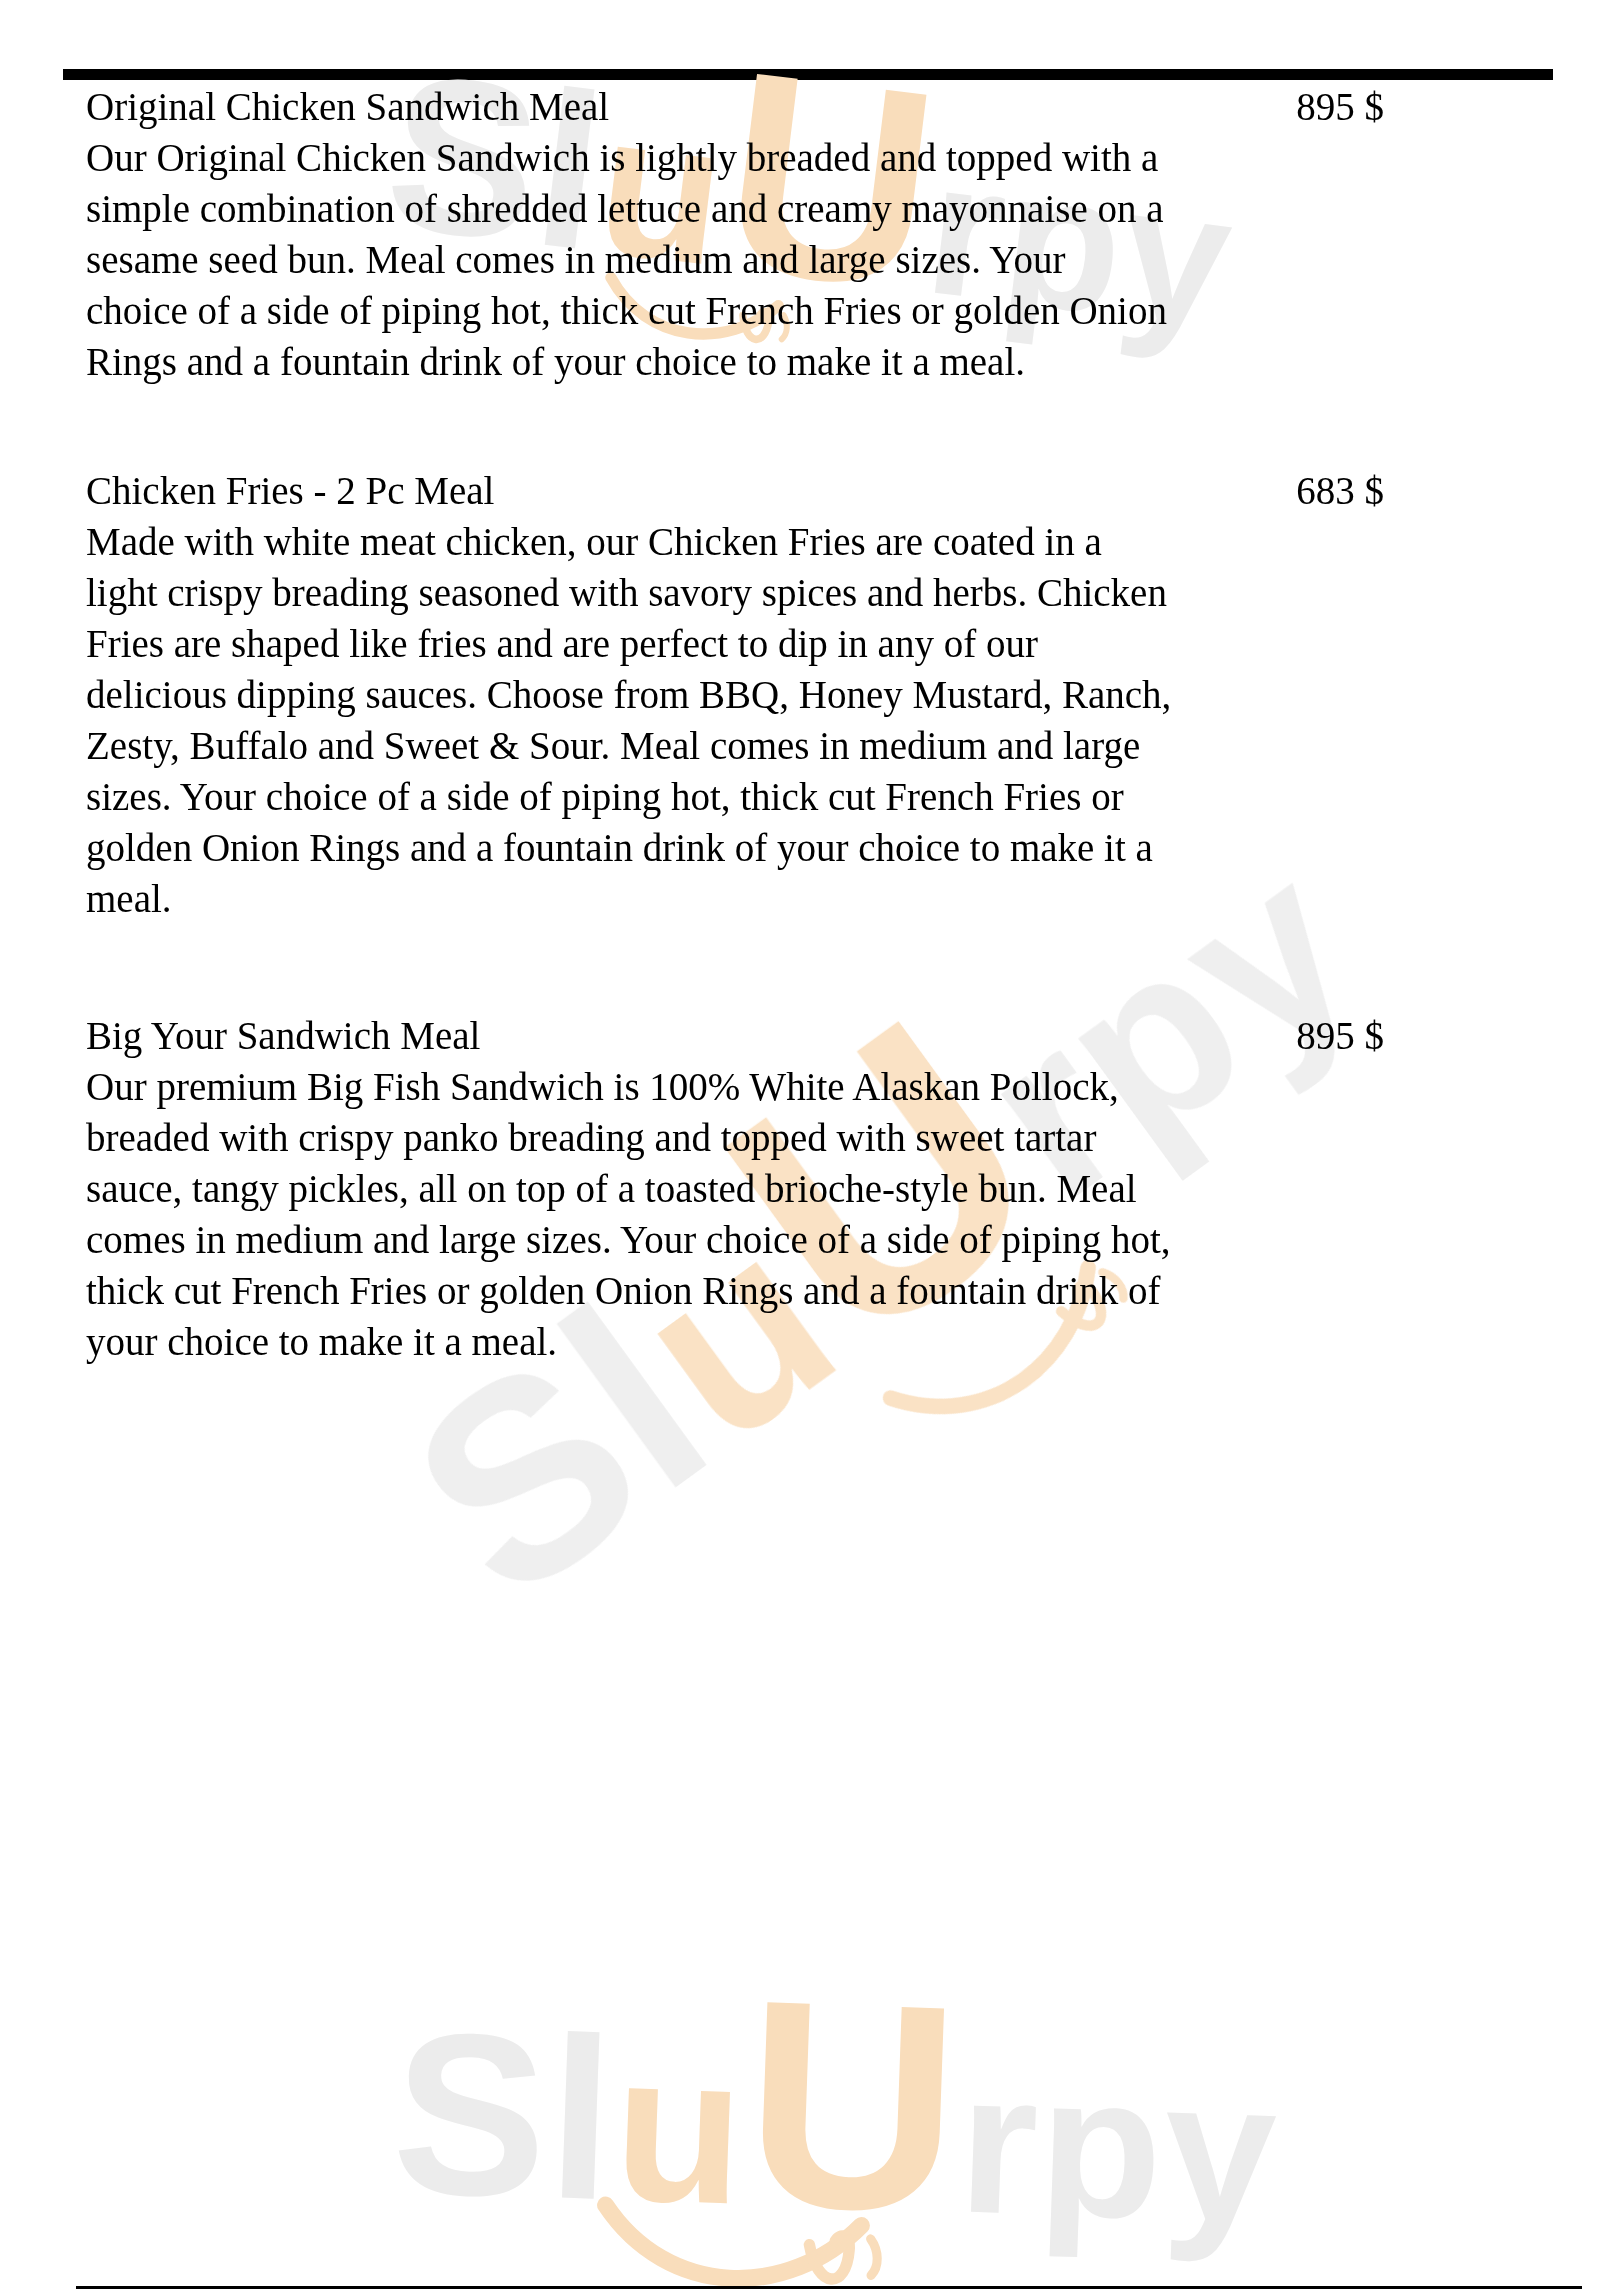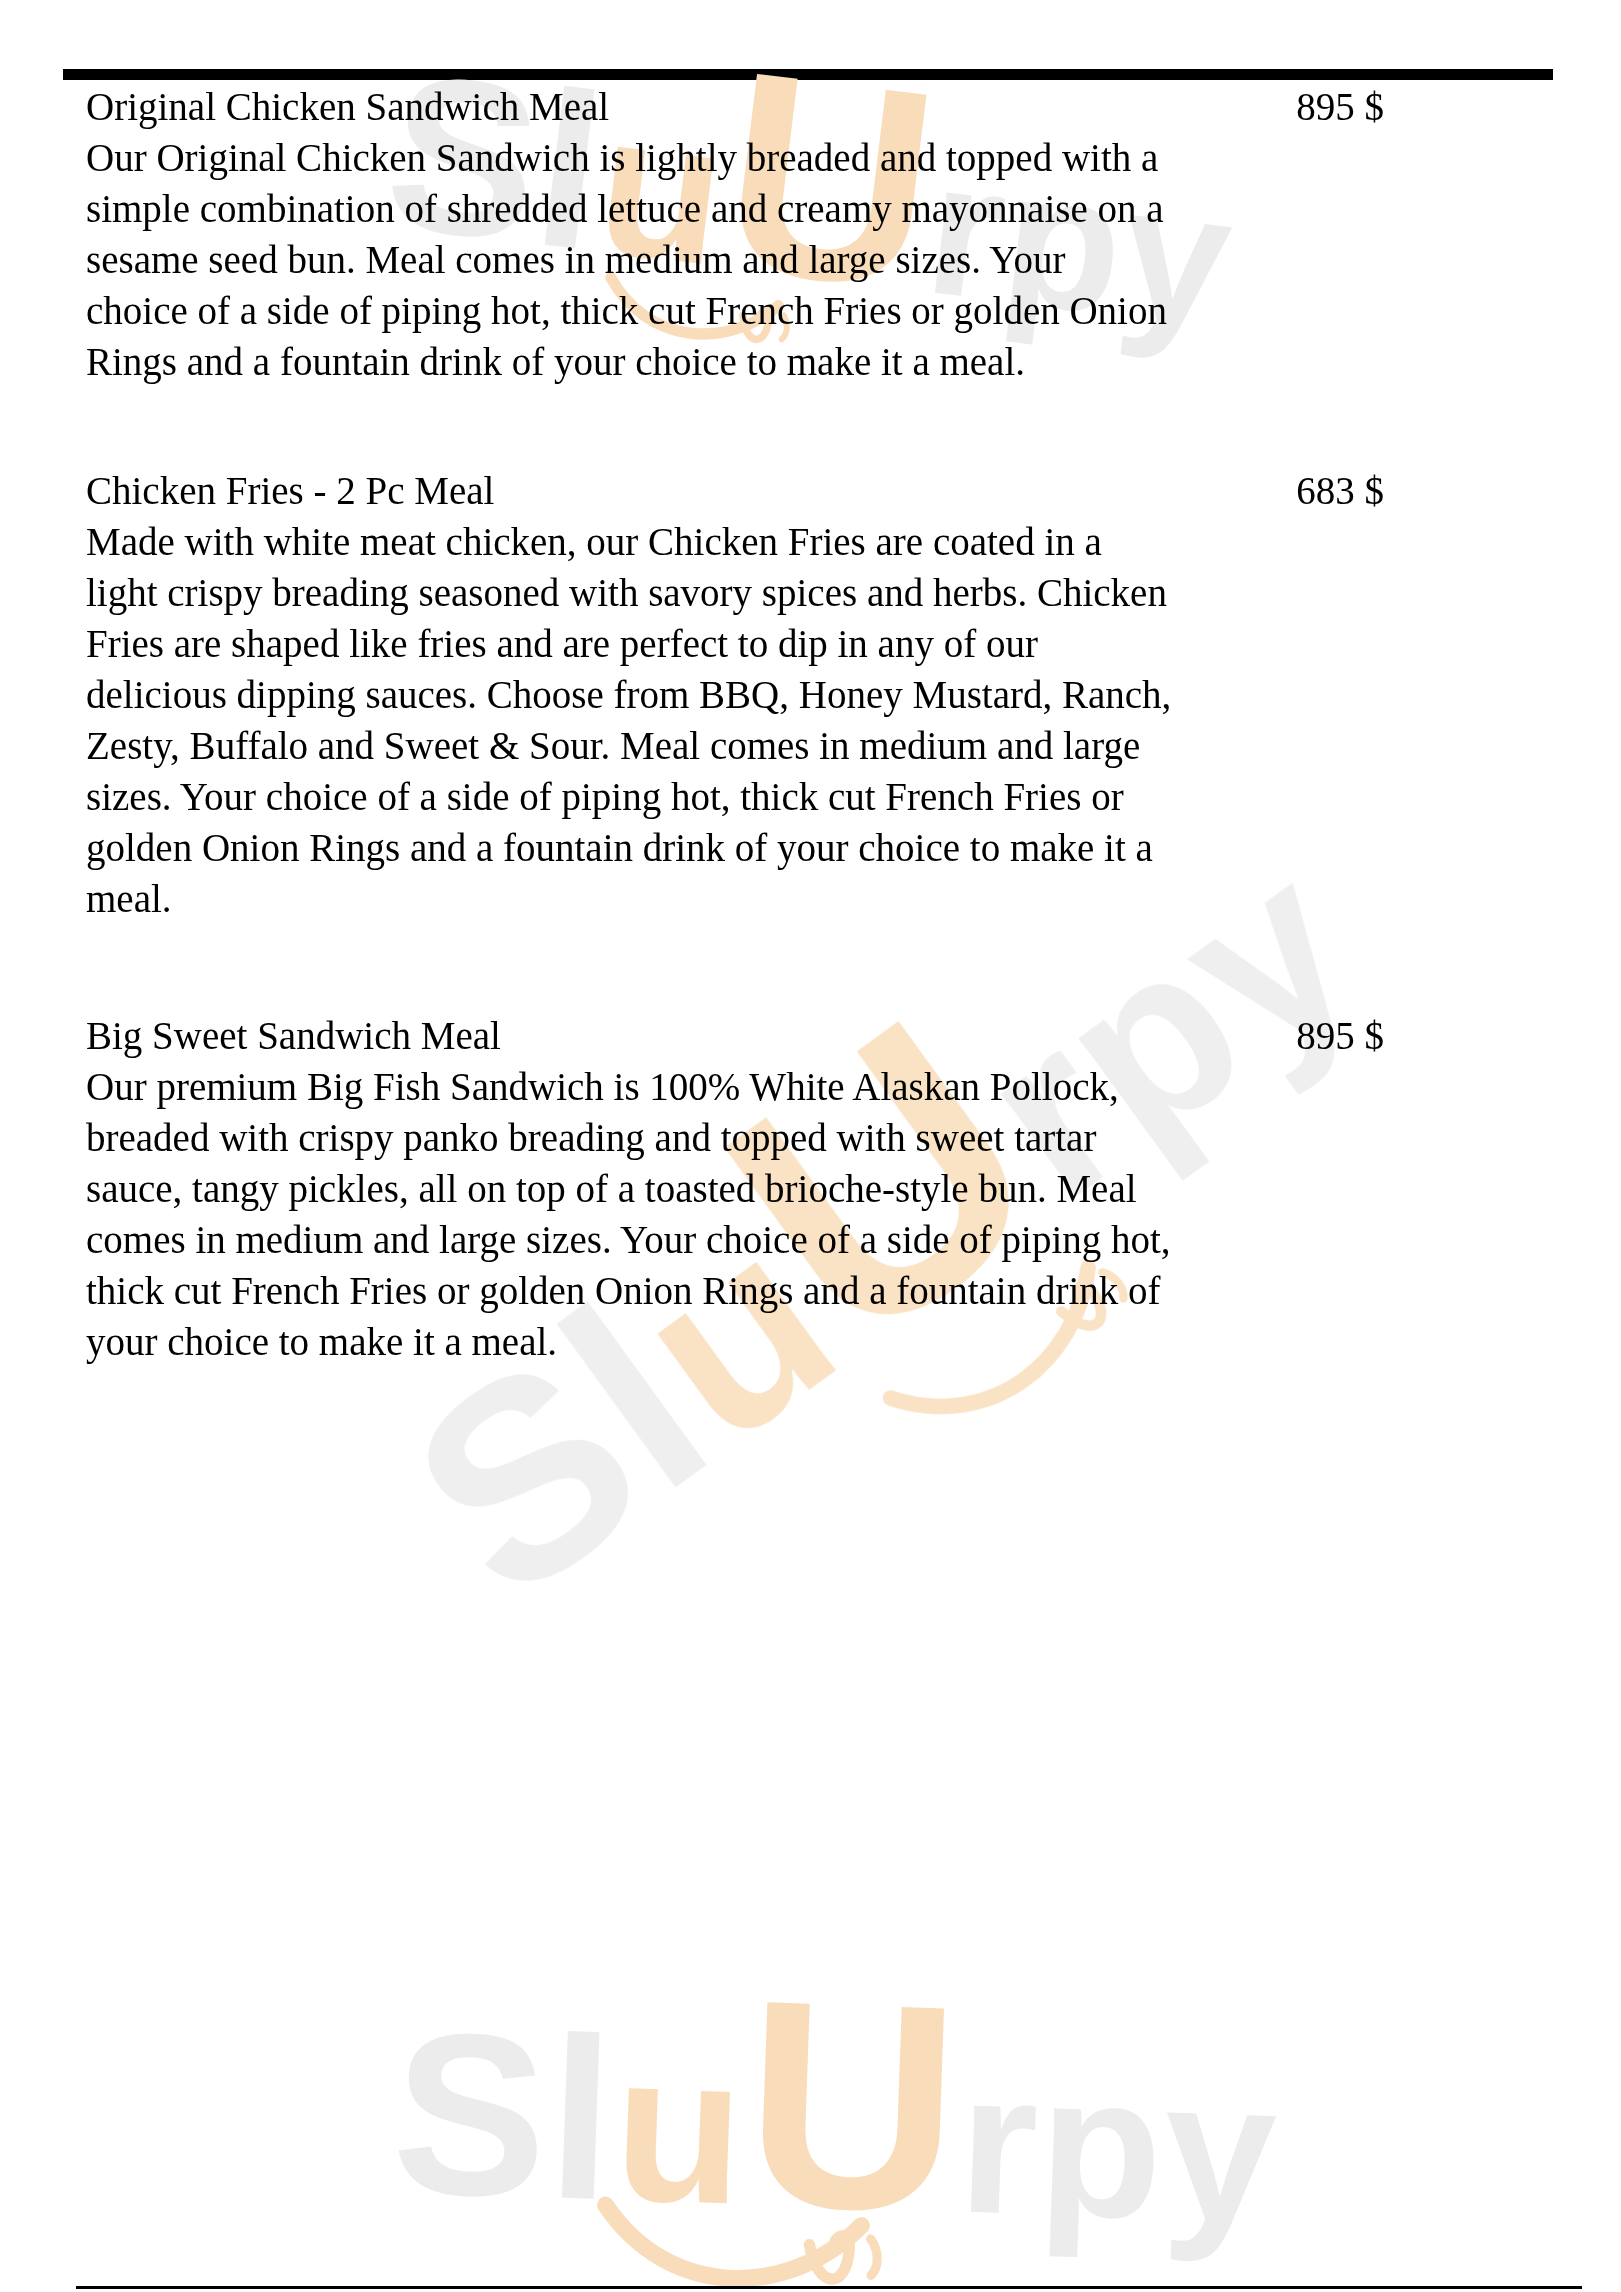--- a/index.html
+++ b/index.html
@@ -123,21 +123,21 @@
 Fries are shaped like fries and are perfect to dip in any of our
 delicious dipping sauces. Choose from BBQ, Honey Mustard, Ranch,
 Zesty, Buffalo and Sweet &amp; Sour. Meal comes in medium and large
 sizes. Your choice of a side of piping hot, thick cut French Fries or
 golden Onion Rings and a fountain drink of your choice to make it a
 meal.</p>
   </section>
 
   <section class="item item-3">
     <div class="item-header">
-      <h2 class="item-name">Big Sweet Sandwich Meal</h2>
+      <h2 class="item-name">Big Your Sandwich Meal</h2>
       <div class="item-price">895 $</div>
     </div>
     <p class="item-desc">Our premium Big Fish Sandwich is 100% White Alaskan Pollock,
 breaded with crispy panko breading and topped with sweet tartar
 sauce, tangy pickles, all on top of a toasted brioche-style bun. Meal
 comes in medium and large sizes. Your choice of a side of piping hot,
 thick cut French Fries or golden Onion Rings and a fountain drink of
 your choice to make it a meal.</p>
   </section>
 

